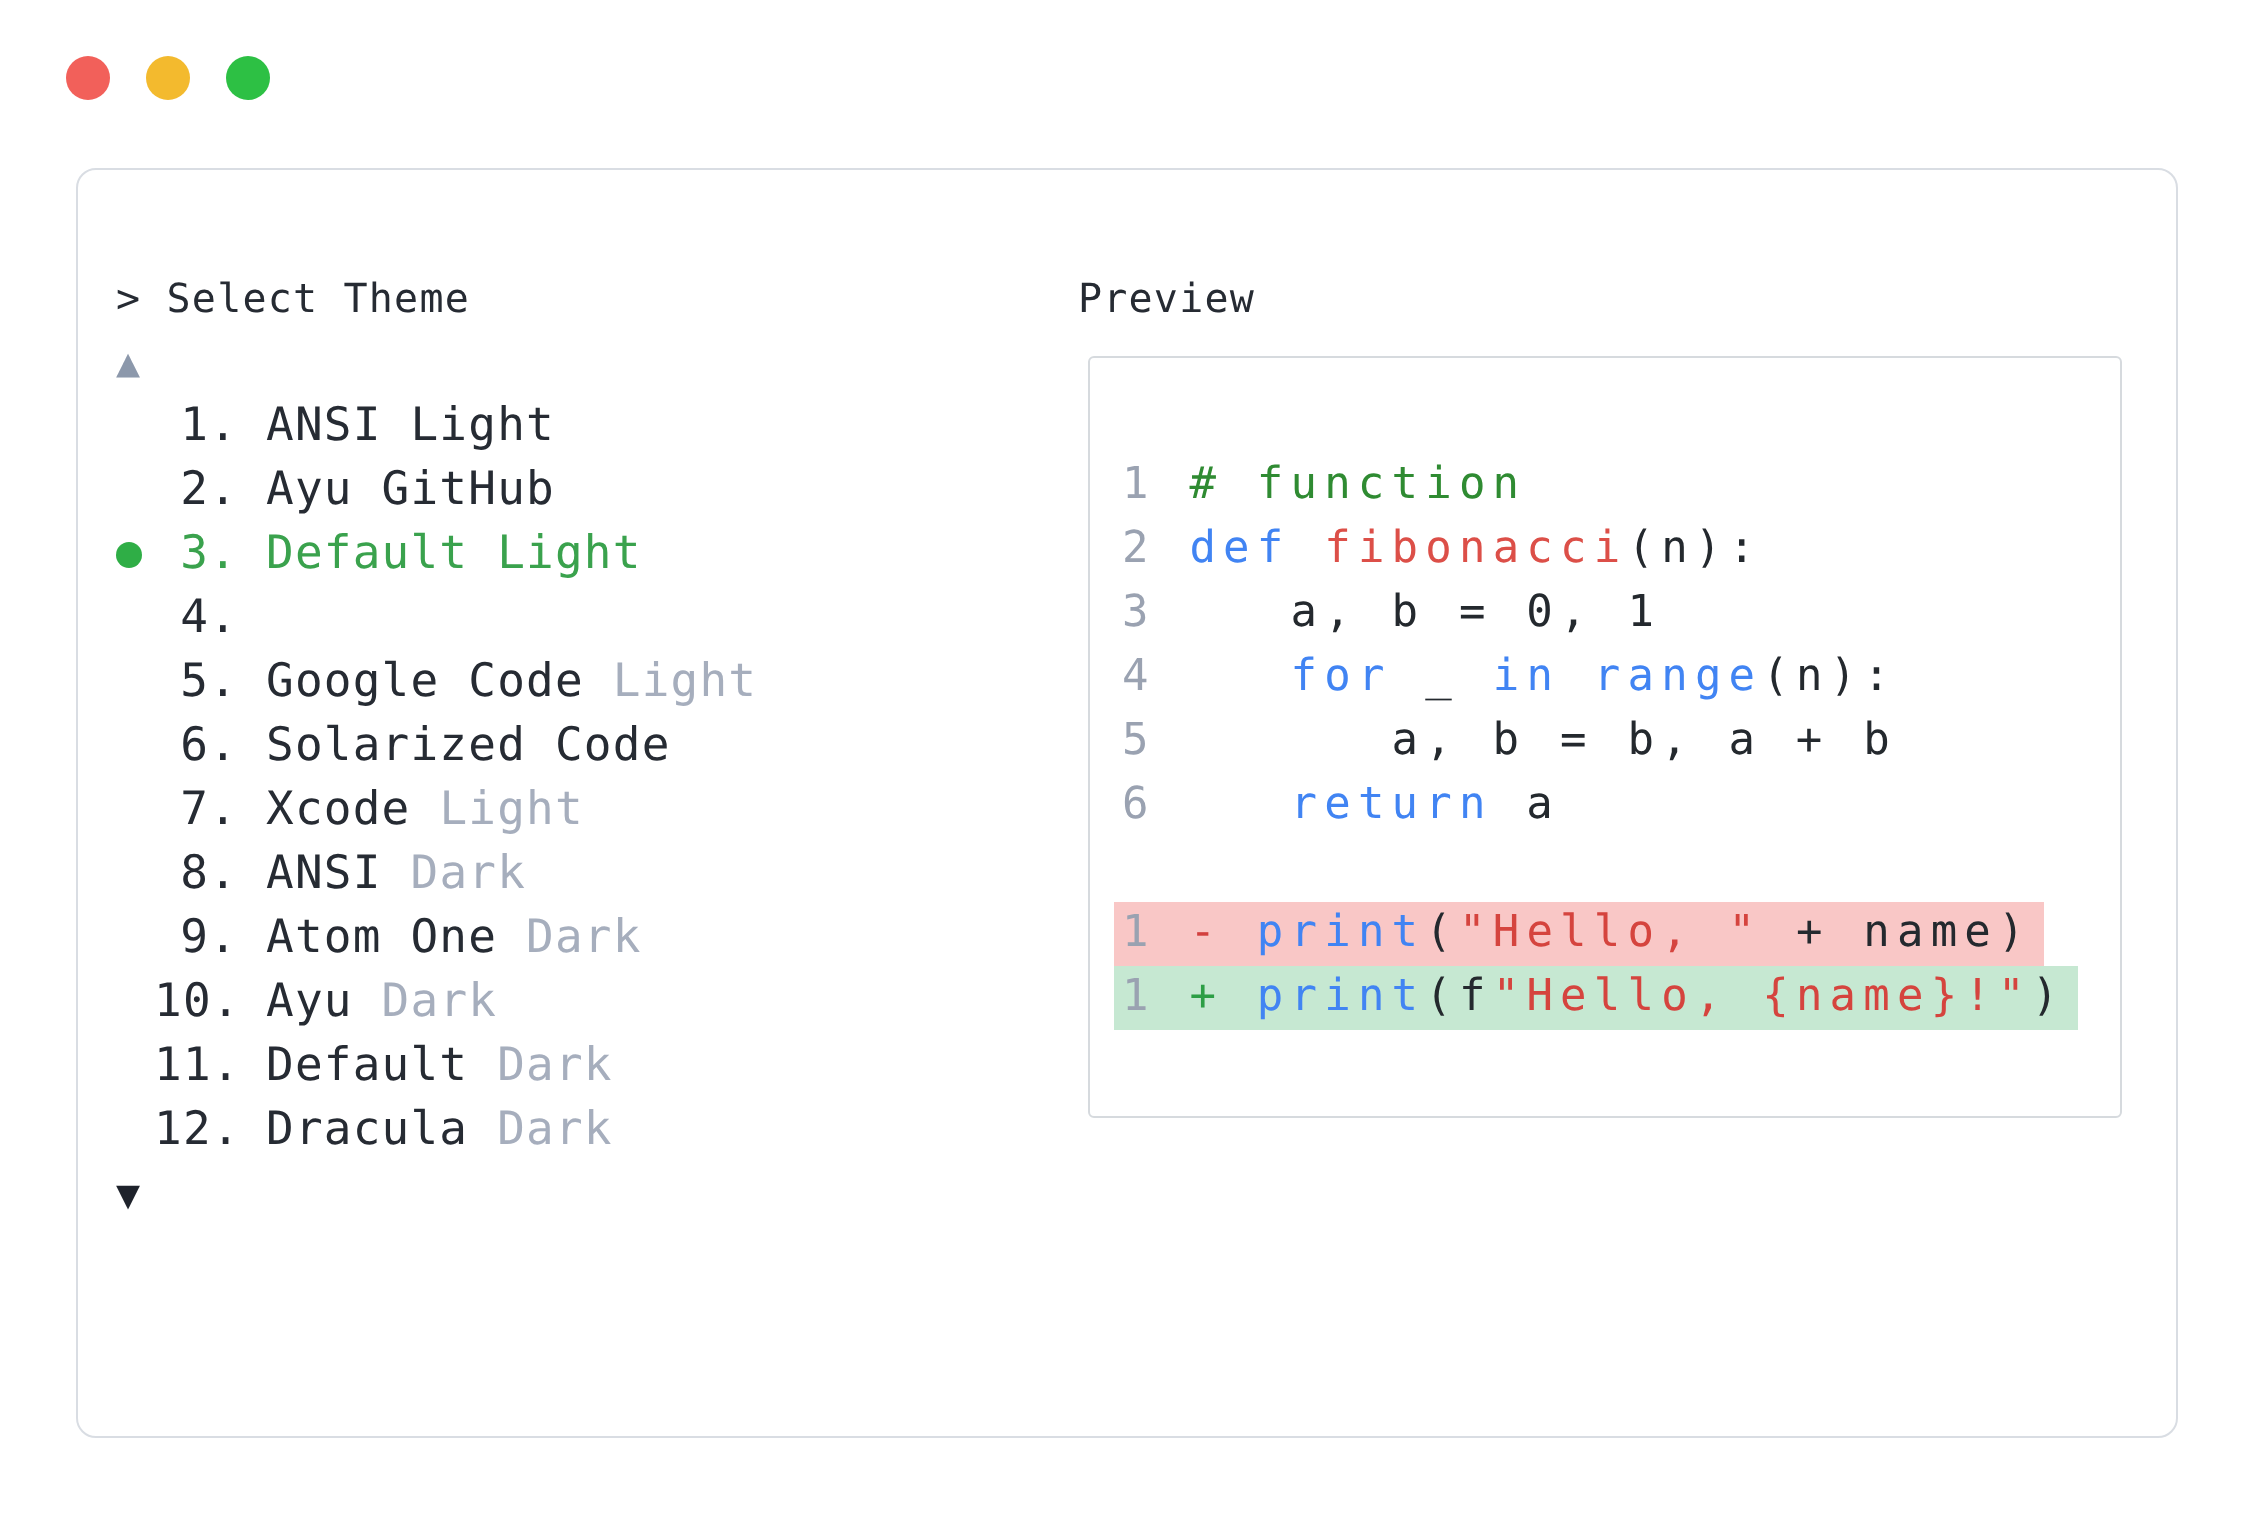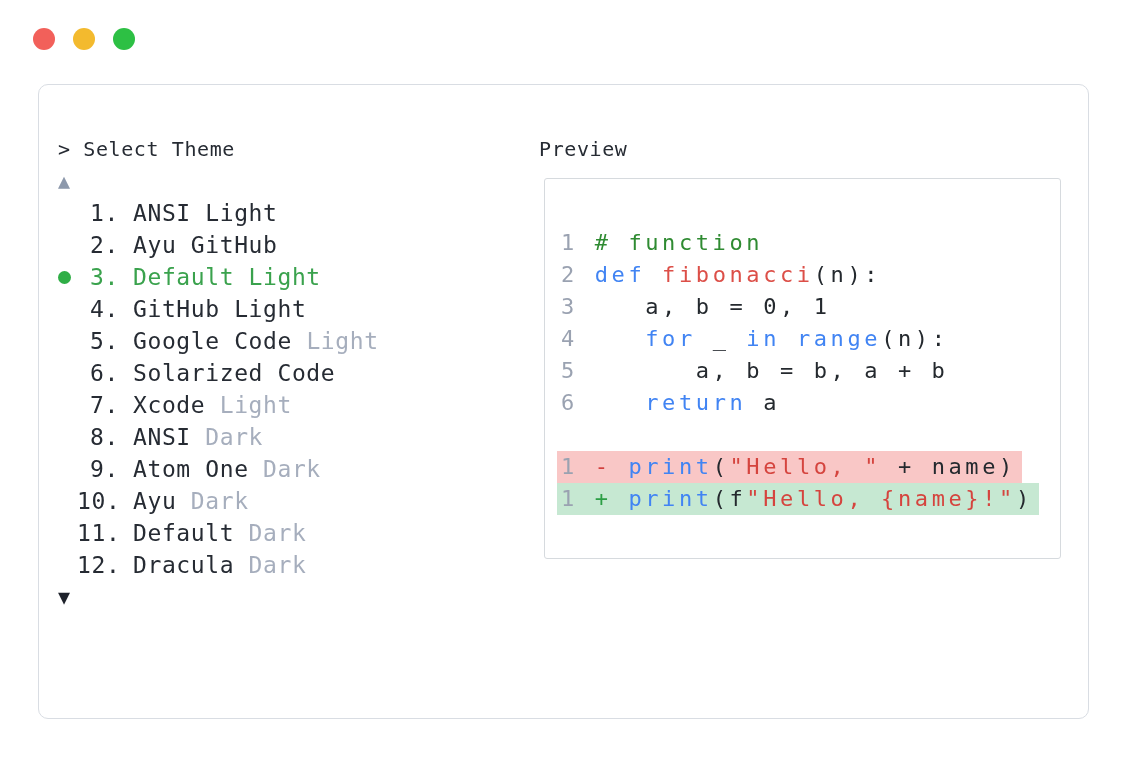--- a/index.html
+++ b/index.html
@@ -69,21 +69,21 @@
   <span class="tl" style="background: rgb(45, 192, 68);"></span>
 </div>
 
 <div class="panel">
   <div class="prompt mono">&gt; Select Theme</div>
   <div class="arrow up" style="color: rgb(140, 152, 171);">▲</div>
   <div class="list">
       <div class="row"><span class="bullet"></span><span class="num">1.</span><span class="name"><span class="part-normal">ANSI Light</span></span></div>
       <div class="row"><span class="bullet"></span><span class="num">2.</span><span class="name"><span class="part-normal">Ayu GitHub</span></span></div>
       <div class="row selected"><span class="bullet"><span class="dot" style="background: rgb(47, 174, 70);"></span></span><span class="num">3.</span><span class="name"><span class="part-selected">Default Light</span></span></div>
-      <div class="row"><span class="bullet"></span><span class="num">4.</span><span class="name"><span class="part-normal">GitHub Light</span></span></div>
+      <div class="row"><span class="bullet"></span><span class="num">4.</span></div>
       <div class="row"><span class="bullet"></span><span class="num">5.</span><span class="name"><span class="part-normal">Google Code </span><span class="part-muted">Light</span></span></div>
       <div class="row"><span class="bullet"></span><span class="num">6.</span><span class="name"><span class="part-normal">Solarized Code</span></span></div>
       <div class="row"><span class="bullet"></span><span class="num">7.</span><span class="name"><span class="part-normal">Xcode </span><span class="part-muted">Light</span></span></div>
       <div class="row"><span class="bullet"></span><span class="num">8.</span><span class="name"><span class="part-normal">ANSI </span><span class="part-muted">Dark</span></span></div>
       <div class="row"><span class="bullet"></span><span class="num">9.</span><span class="name"><span class="part-normal">Atom One </span><span class="part-muted">Dark</span></span></div>
       <div class="row"><span class="bullet"></span><span class="num">10.</span><span class="name"><span class="part-normal">Ayu </span><span class="part-muted">Dark</span></span></div>
       <div class="row"><span class="bullet"></span><span class="num">11.</span><span class="name"><span class="part-normal">Default </span><span class="part-muted">Dark</span></span></div>
       <div class="row"><span class="bullet"></span><span class="num">12.</span><span class="name"><span class="part-normal">Dracula </span><span class="part-muted">Dark</span></span></div>
     </div>
   <div class="arrow down" style="color: rgb(30, 34, 43);">▼</div>

